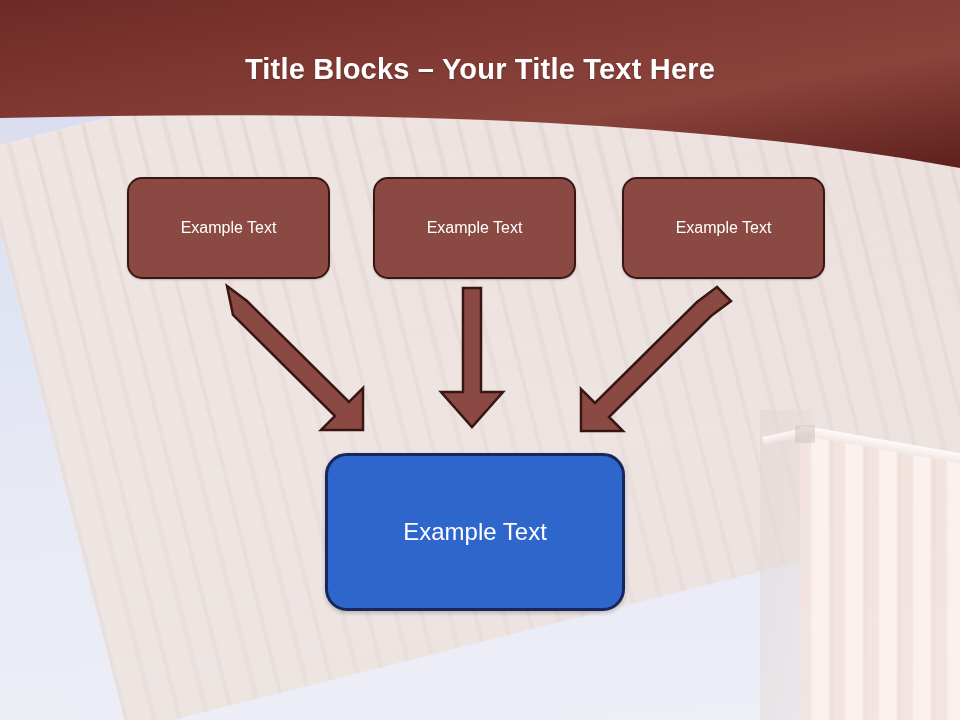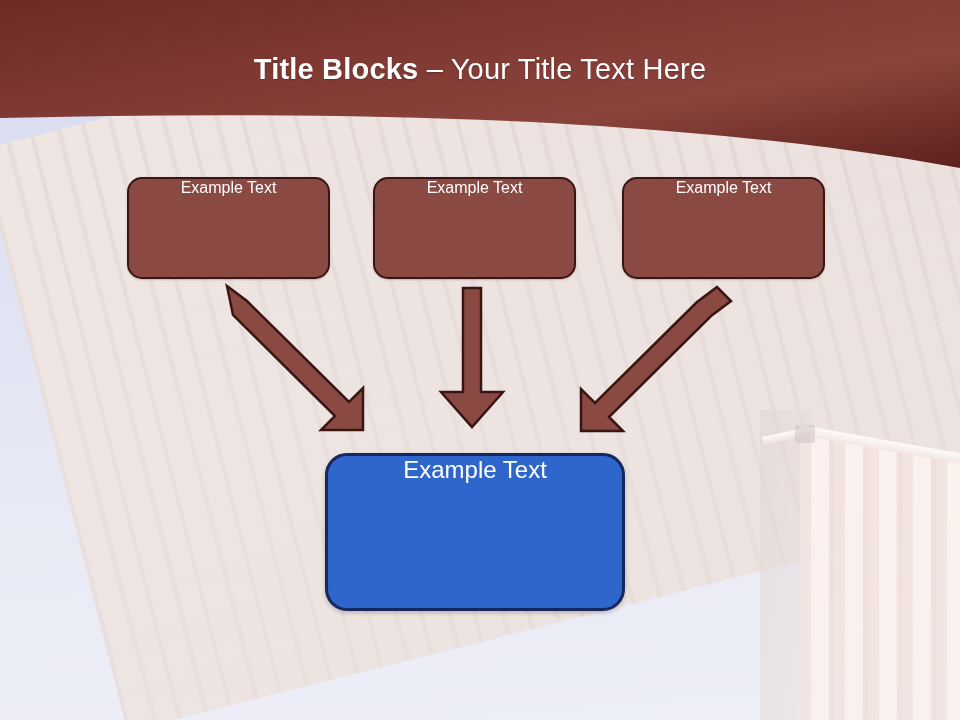--- a/index.html
+++ b/index.html
@@ -131,27 +131,27 @@
     width: 960px;
     text-align: center;
     color: #ffffff;
     font-size: 29px;
     line-height: 34px;
     letter-spacing: 0.2px;
     text-shadow: 0 1px 2px rgba(0,0,0,0.25);
     white-space: nowrap;
   }
   .header-title .t-bold { font-weight: bold; }
-  .header-title .t-light { font-weight: normal; margin-top: 6px; }
+  .header-title .t-light { font-weight: bold; margin-top: 6px; }
 
   
   .node {
     position: absolute;
     display: flex;
-    align-items: flex-start;
+    align-items: center;
     justify-content: center;
     box-sizing: border-box;
     color: #ffffff;
   }
   .node-top {
     width: 203px;
     height: 102px;
     background: #8a4a43;
     border: 2.5px solid #3a1612;
     border-radius: 15px;

